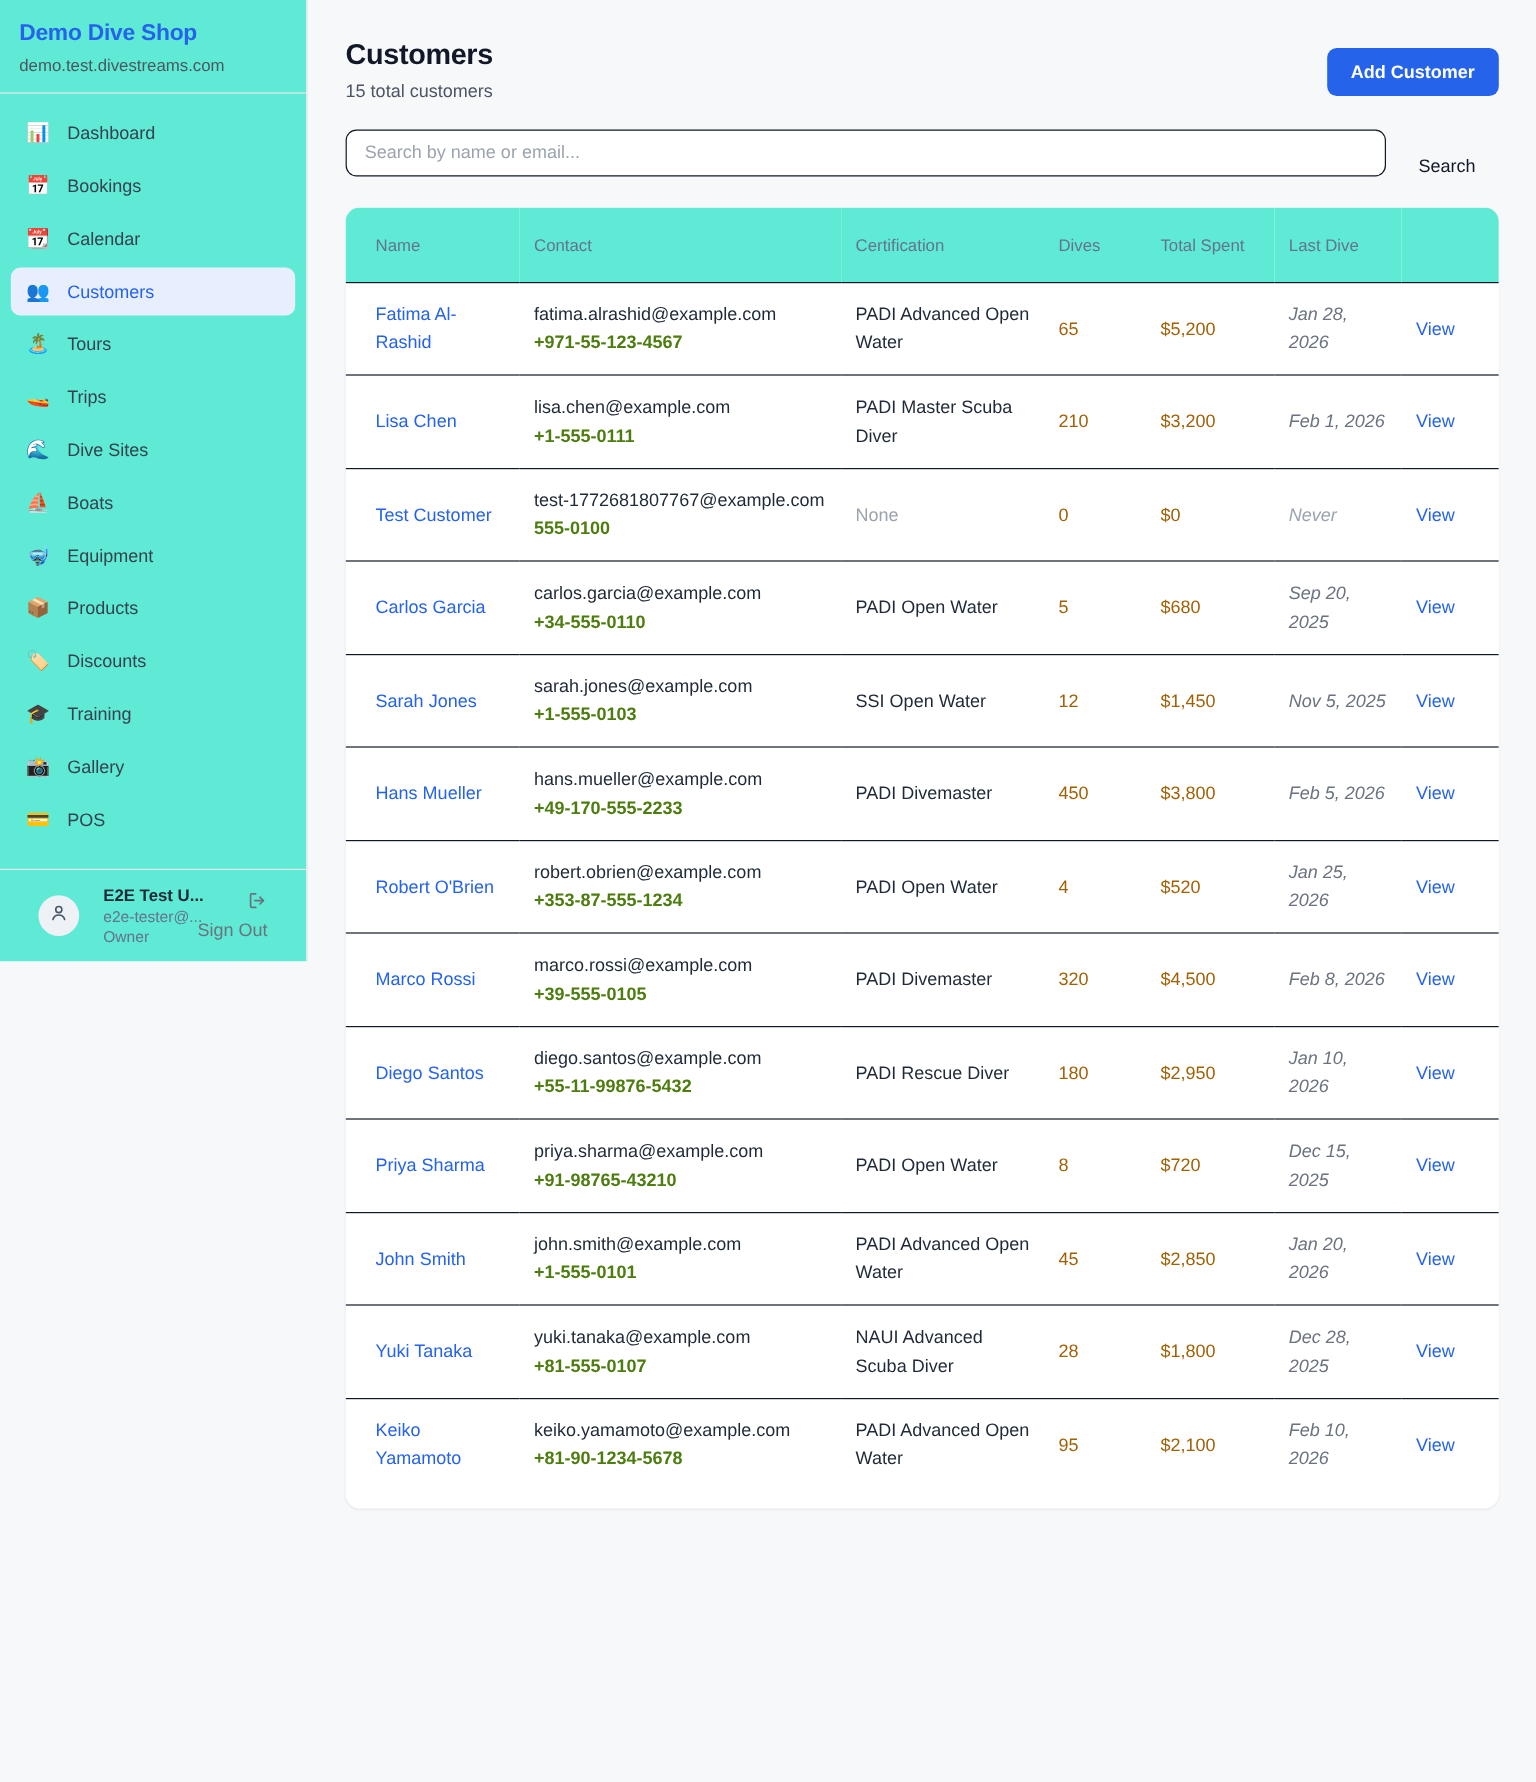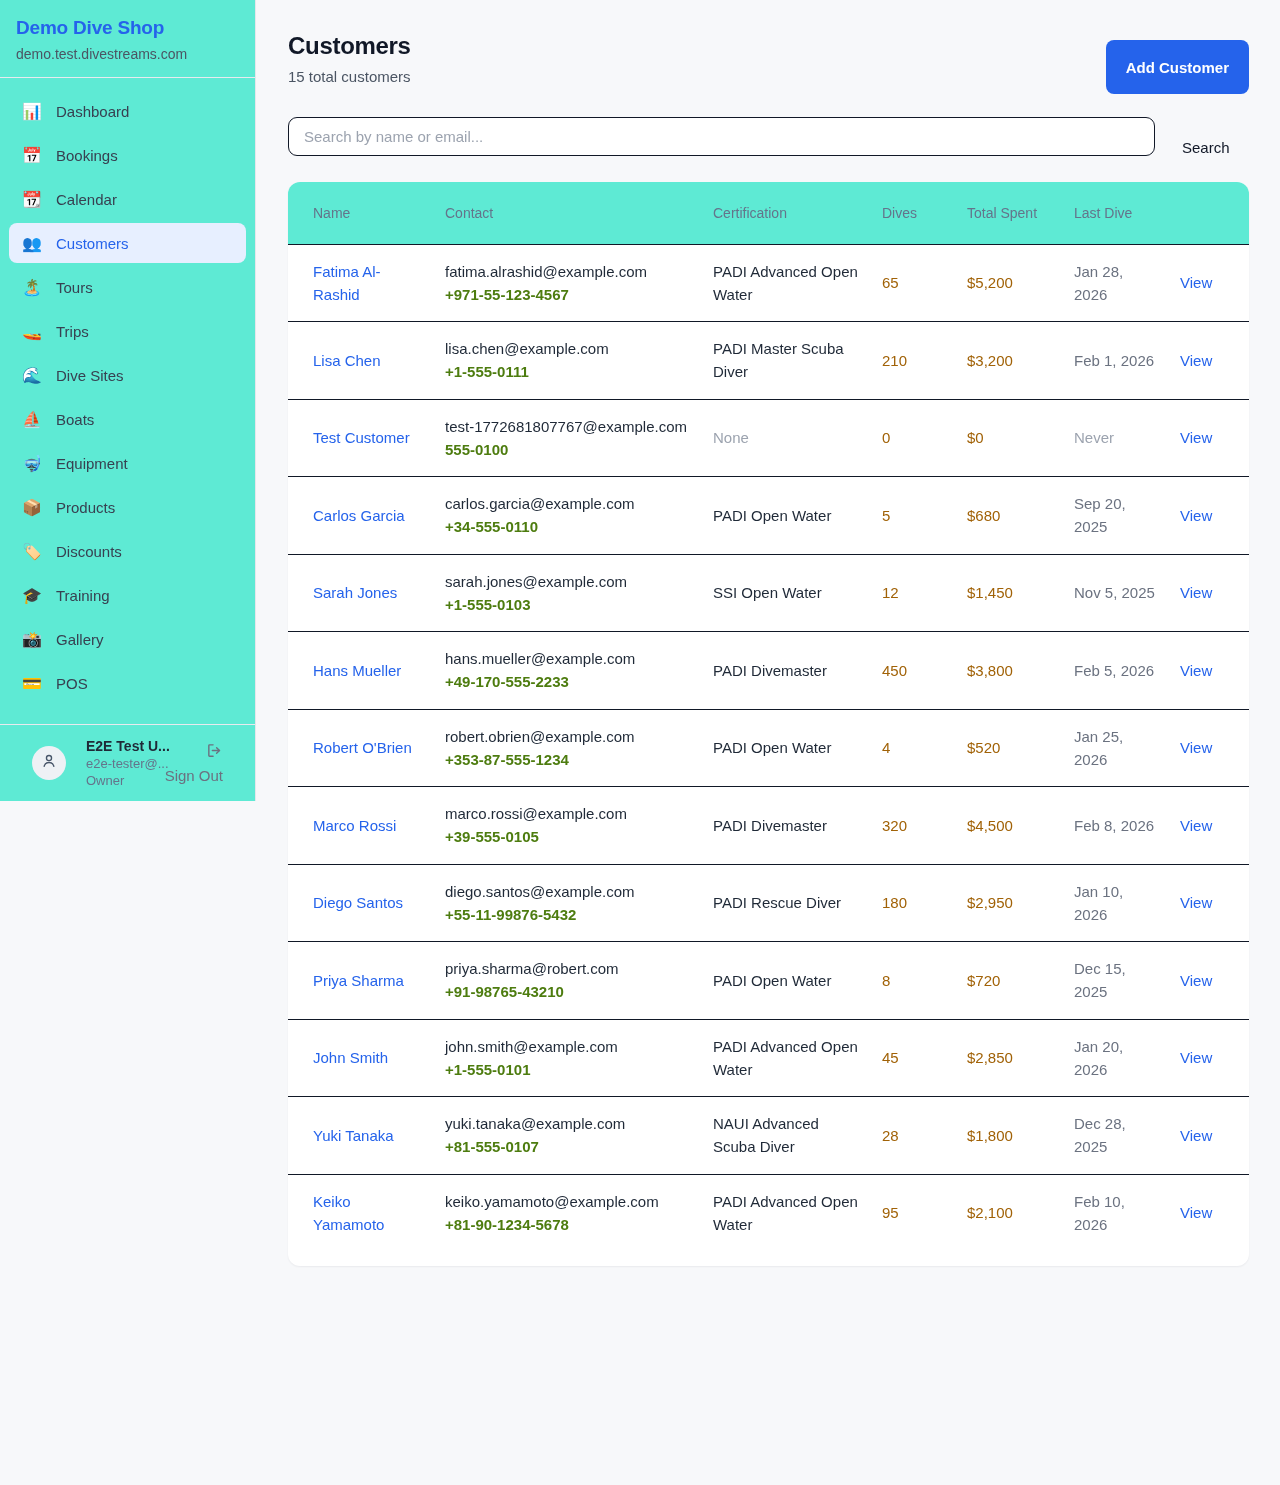--- a/index.html
+++ b/index.html
@@ -54,21 +54,21 @@
     flex-direction: column;
   }
 
   
   .main { margin-left: 256px; padding: 33px 31px 30px 32px; }
   .page-header { display: flex; align-items: flex-start; justify-content: space-between; }
   .page-title { font-size: 24px; font-weight: bold; color: #111827; letter-spacing: -0.3px; line-height: 1.1; }
   .page-subtitle { color: #4b5563; font-size: 15px; margin-top: 9px; }
   .add-btn {
     background: #2563eb; color: #ffffff; border: none; cursor: pointer;
-    height: 54px; padding: 0 20px; border-radius: 8px;
+    height: 40px; padding: 0 20px; border-radius: 8px;
     font-size: 15px; font-weight: 600; font-family: inherit;
     margin-top: 7px;
   }
 
   .search-row { display: flex; align-items: flex-end; margin-top: 23px; }
   .search-input {
     width: 867px; height: 39px;
     border: 1px solid #111827; border-radius: 9px;
     padding: 0 15px; font-size: 15px; font-family: inherit;
     color: #111827; background: #fff; outline: none;
@@ -102,21 +102,21 @@
     word-wrap: break-word;
   }
   thead th:first-child, tbody td:first-child { padding-left: 25px; }
   thead th:last-child,  tbody td:last-child  { padding-right: 24px; }
   tbody tr:last-child td { border-bottom: none; padding-bottom: 30px; }
 
   .name-link { color: #2563eb; text-decoration: none; cursor: pointer; }
   .cell-email { color: #1f2937; }
   .cell-phone { color: #4d7c0f; font-weight: bold; }
   .cell-number, .cell-spent { color: #a16207; }
-  .cell-date { color: #6b7280; }
+  .cell-date { color: #6b7280; font-style: italic; }
   .muted { color: #9ca3af !important; }
   .view-link { color: #2563eb; text-decoration: none; cursor: pointer; }
 </style>
 </head>
 <body>
 
 <aside class="sidebar">
   <div class="sidebar-header">
     <div class="shop-name">Demo Dive Shop</div>
     <div class="shop-domain">demo.test.divestreams.com</div>
@@ -372,21 +372,21 @@
       <td><span class="cell-cert">PADI Rescue Diver</span></td>
       <td><span class="cell-number">180</span></td>
       <td><span class="cell-spent">$2,950</span></td>
       <td><span class="cell-date">Jan 10, 2026</span></td>
       <td><a class="view-link">View</a></td>
     </tr>
 
     <tr>
       <td><a class="name-link">Priya Sharma</a></td>
       <td>
-        <div class="cell-email">priya.sharma@robert.com</div>
+        <div class="cell-email">priya.sharma@example.com</div>
         <div class="cell-phone">+91-98765-43210</div>
       </td>
       <td><span class="cell-cert">PADI Open Water</span></td>
       <td><span class="cell-number">8</span></td>
       <td><span class="cell-spent">$720</span></td>
       <td><span class="cell-date">Dec 15, 2025</span></td>
       <td><a class="view-link">View</a></td>
     </tr>
 
     <tr>

